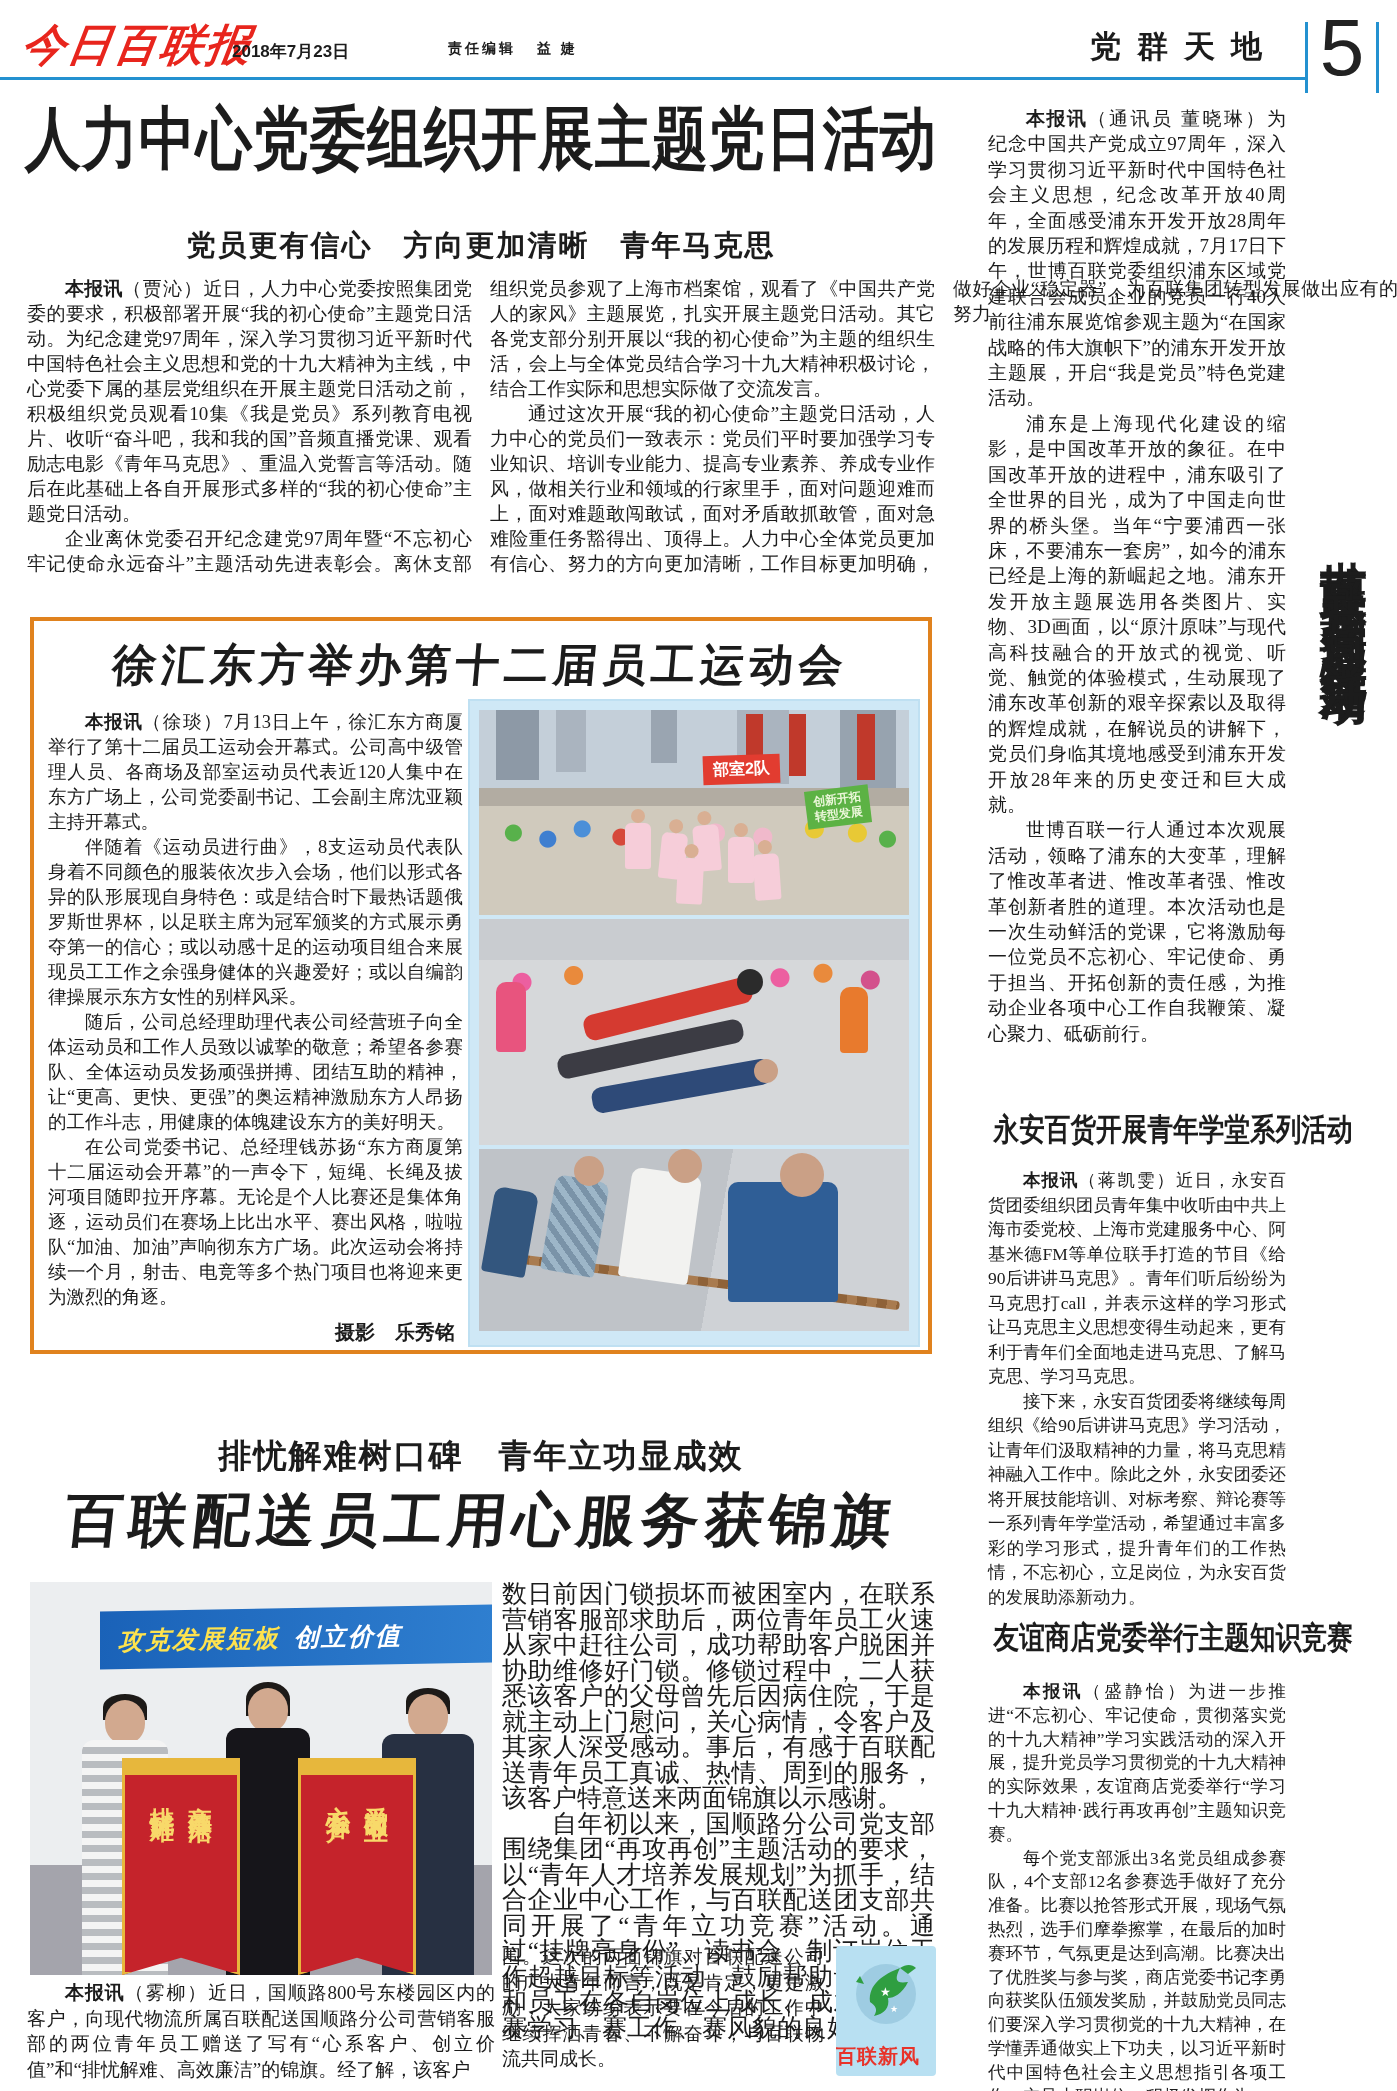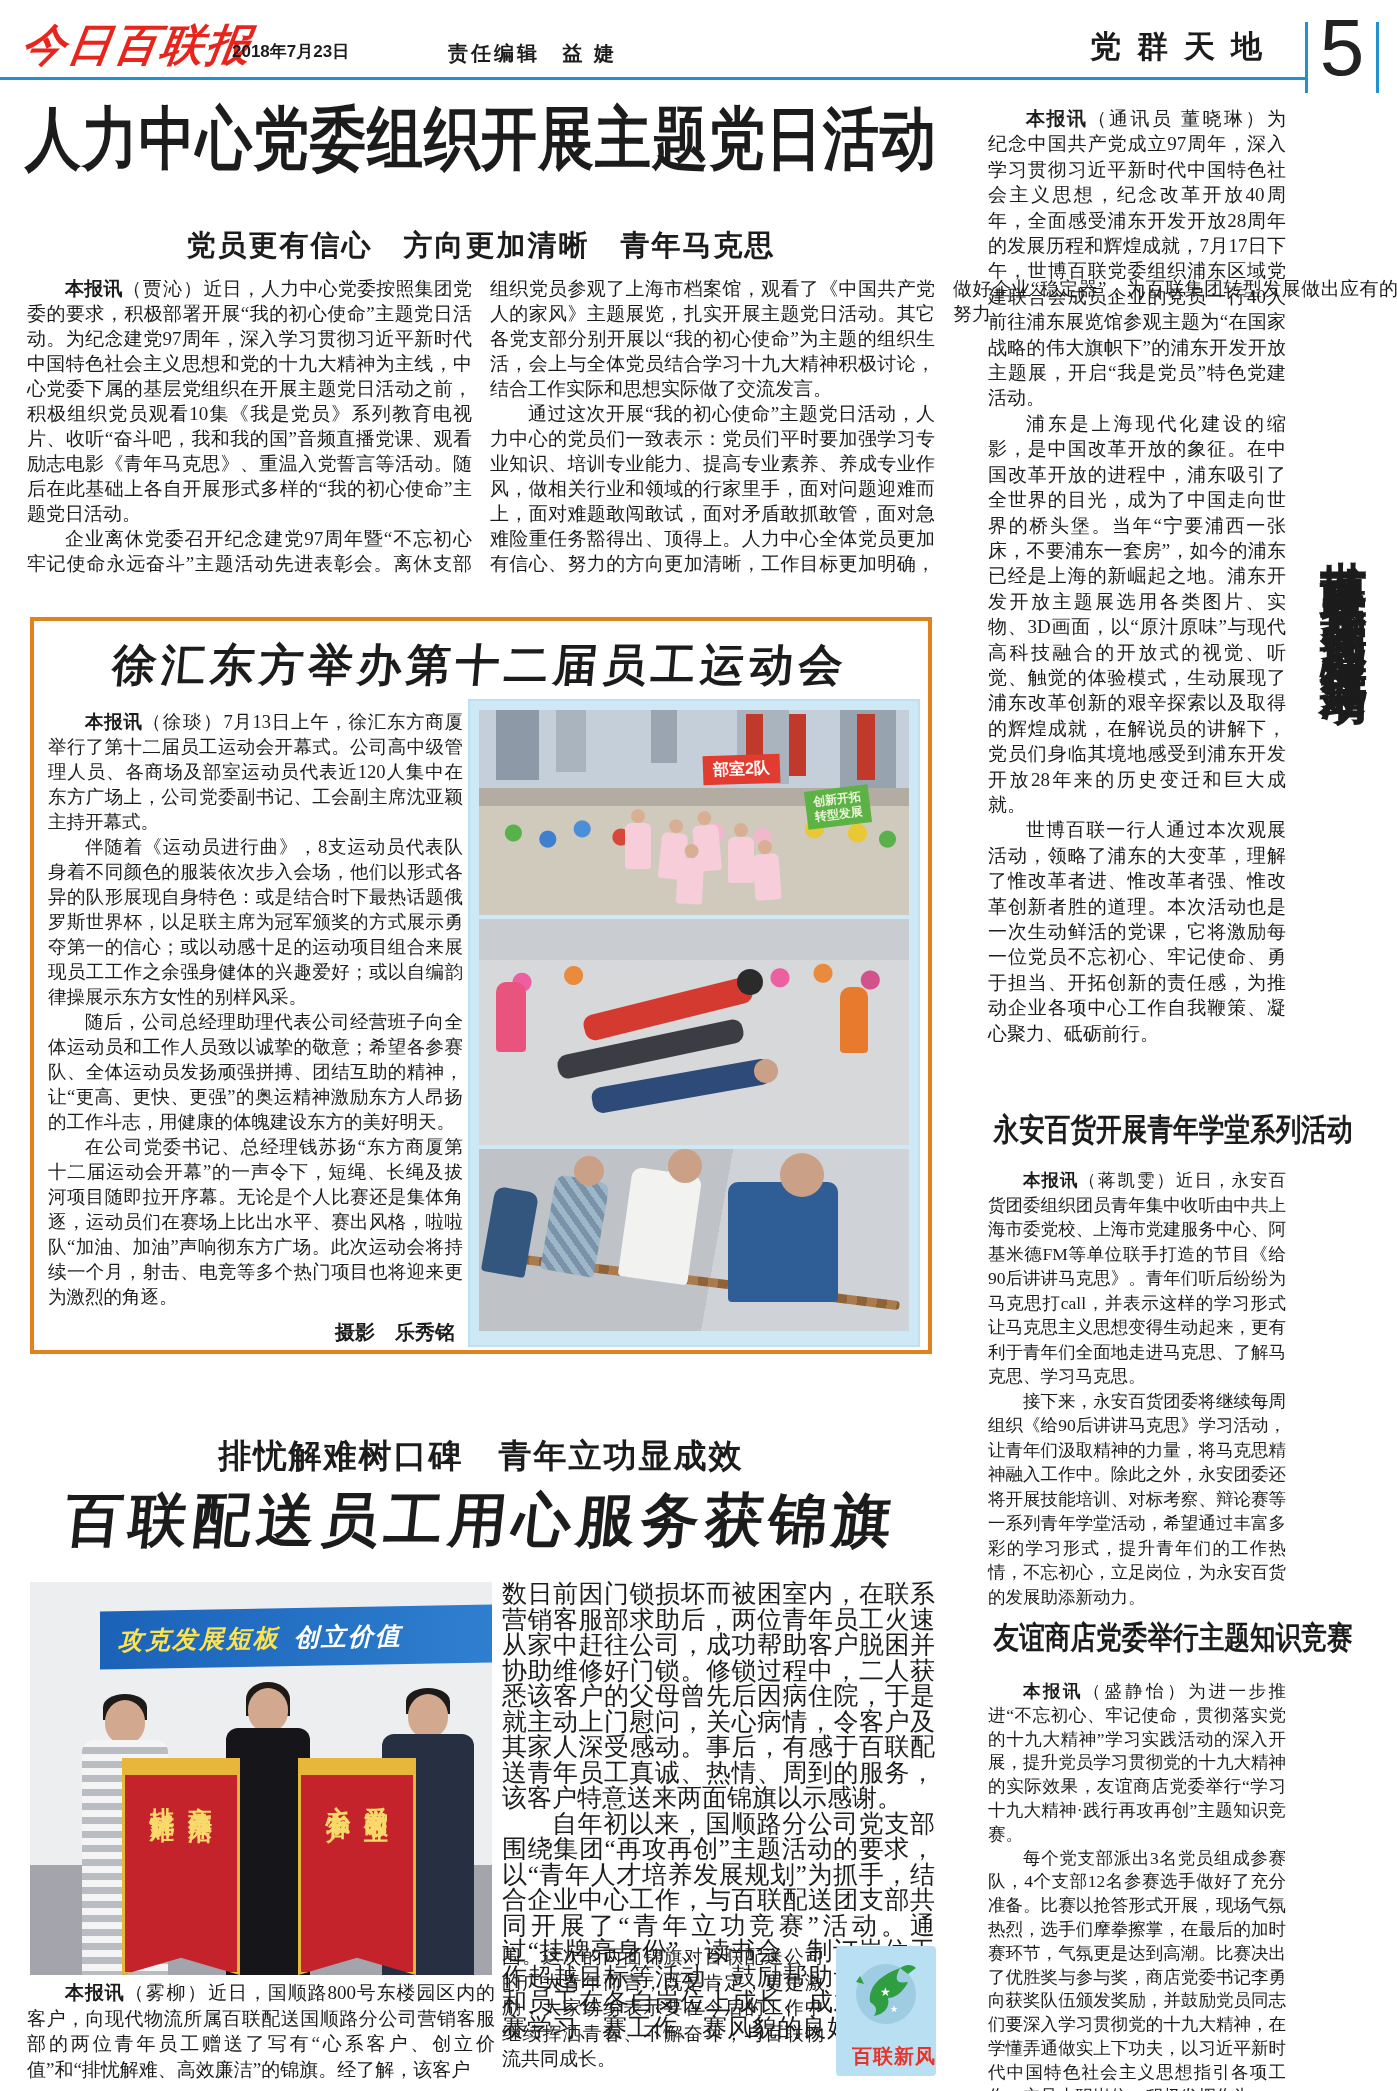--- a/index.html
+++ b/index.html
@@ -4,21 +4,21 @@
 <style>
   html,body{margin:0;padding:0;background:#ffffff;}
   #page{position:relative;width:1397px;height:2091px;background:#fff;overflow:hidden;
         font-family:"Liberation Serif","DejaVu Serif",serif;color:#1c1c1c;}
   .abs{position:absolute;}
   
   .masthead{left:22px;top:16px;font-size:44px;font-weight:bold;font-style:italic;
             color:#e8251d;transform:skewX(-8deg);letter-spacing:2px;
             font-family:"DejaVu Serif",serif;}
   .hdate{left:232px;top:40px;font-size:17px;font-weight:bold;font-family:"Liberation Sans",sans-serif;}
-  .heditor{left:448px;top:40px;font-size:20px;font-weight:bold;font-family:"Liberation Sans",sans-serif;letter-spacing:3px;}
+  .heditor{left:448px;top:40px;font-size:14px;font-weight:bold;font-family:"Liberation Sans",sans-serif;letter-spacing:3px;}
   .hsection{left:1090px;top:26px;font-size:31px;font-weight:bold;letter-spacing:16px;
             font-family:"Liberation Serif",serif;}
   .hline{left:0;top:77px;width:1305px;height:3px;background:#2391d0;}
   .vline{top:22px;width:3px;height:71px;background:#2391d0;}
   .pagenum{left:1309px;top:2px;width:66px;text-align:center;font-size:80px;font-weight:400;
            font-family:"Liberation Sans",sans-serif;color:#222;}
   
   .a1-headline{left:25px;top:94px;width:912px;text-align:center;font-size:56px;font-weight:900;
                font-family:"Liberation Sans",sans-serif;transform:scaleY(1.22);transform-origin:top;
                letter-spacing:1px;white-space:nowrap;}
@@ -104,21 +104,21 @@
   .pennant:before{content:"";position:absolute;left:0;top:0;width:100%;height:14px;background:#e7b73c;}
   .ptxt{writing-mode:vertical-rl;text-orientation:upright;color:#f8d96a;font-weight:bold;
         font-size:24px;letter-spacing:4px;font-family:"Liberation Serif",serif;}
   .ptxt.small{font-size:24px;}
   .a3-colA{left:27px;top:1980px;width:468px;font-size:19px;line-height:25.5px;text-align:justify;}
   .a3-colB{left:502px;top:1581px;width:433px;font-size:25px;line-height:25.5px;text-align:justify;}
   .a3-colB-narrow{left:502px;top:1944px;width:322px;font-size:19px;line-height:25.5px;text-align:justify;}
   .logo{left:836px;top:1946px;width:100px;height:130px;background:#b8e0f2;border-radius:4px;
         overflow:hidden;}
   .logo-dove{position:absolute;left:14px;top:8px;width:72px;height:78px;}
-  .logo-text{position:absolute;left:0;right:0;bottom:6px;text-align:right;color:#e8332a;
+  .logo-text{position:absolute;left:0;right:0;bottom:6px;text-align:left;color:#e8332a;
              font-weight:bold;font-size:20px;font-family:"Liberation Sans",sans-serif;letter-spacing:1px;}
   
   .r-body{font-size:19px;line-height:25.4px;text-align:justify;}
   .shibo-body{left:988px;top:106px;width:298px;}
   .vert-headline{left:1294px;top:98px;height:975px;width:100px;display:flex;justify-content:center;
                  writing-mode:vertical-rl;text-orientation:upright;font-size:47px;font-weight:900;
                  font-family:"Liberation Sans",sans-serif;letter-spacing:6px;line-height:100px;}
   .r-headline{width:300px;text-align:center;font-size:27px;font-weight:900;
               font-family:"Liberation Sans",sans-serif;transform:scale(0.95,1.15);
               transform-origin:center;white-space:nowrap;}

